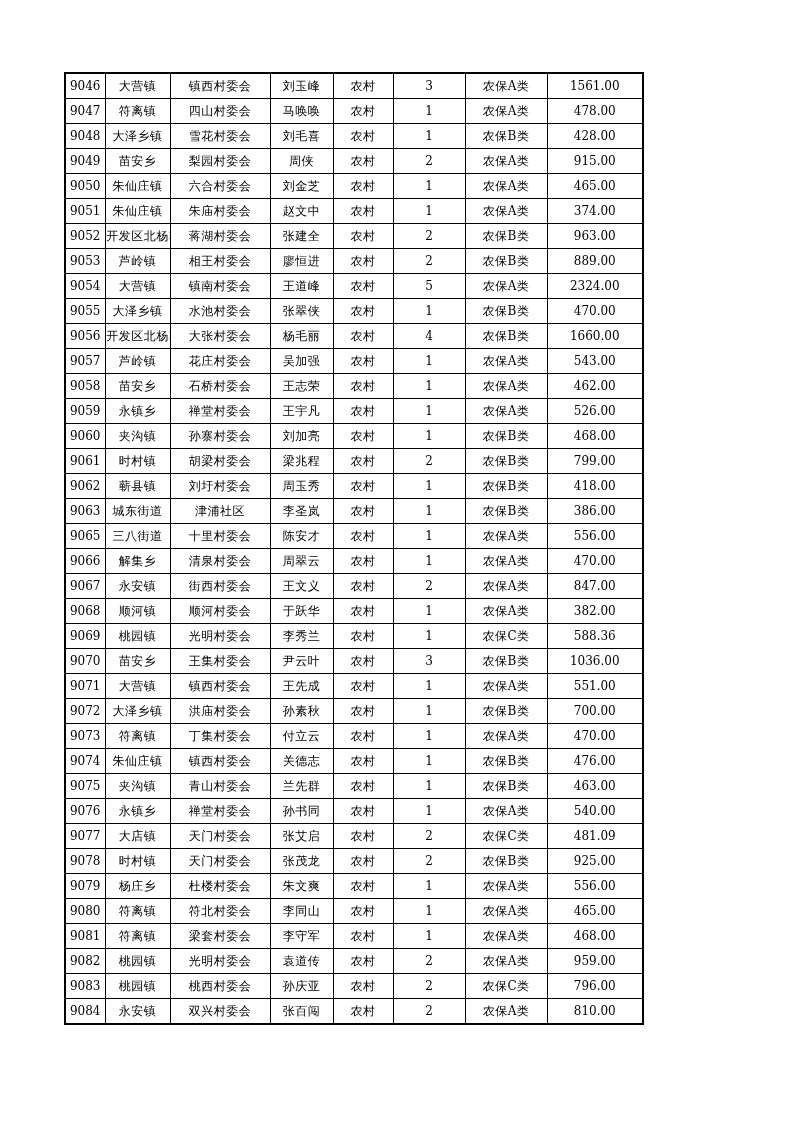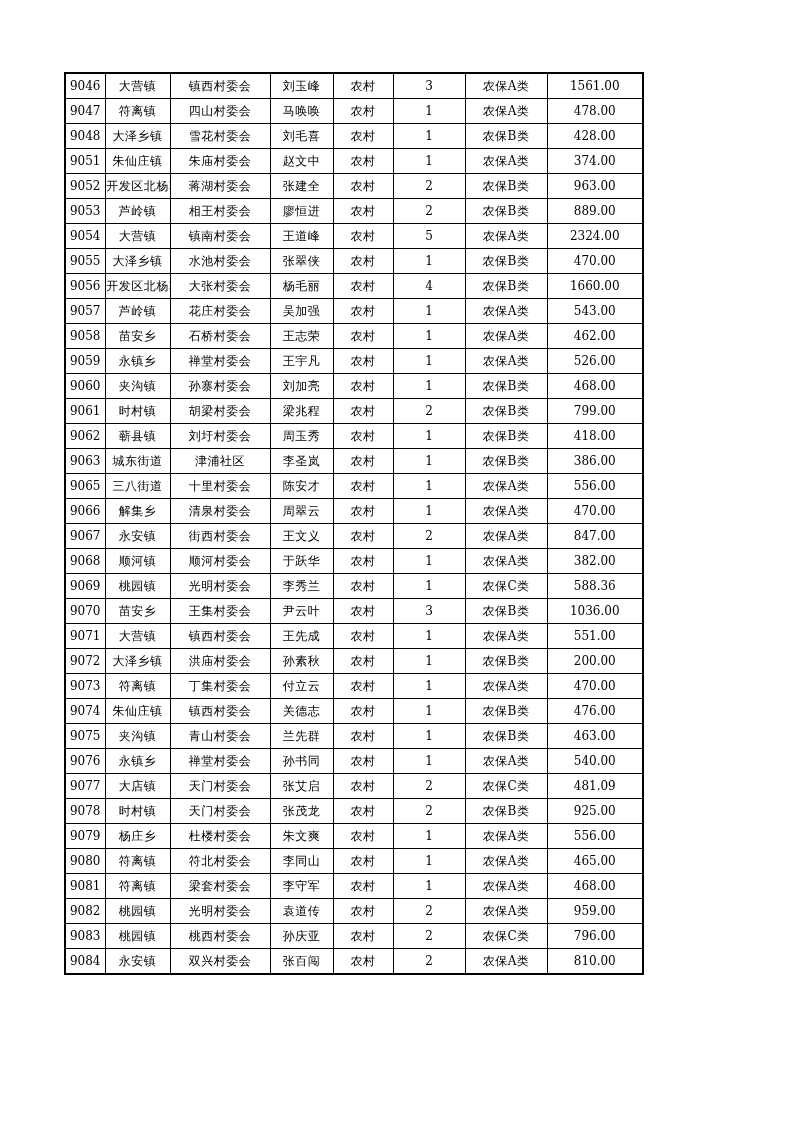--- a/index.html
+++ b/index.html
@@ -136,20 +136,72 @@
           </td>
           <td>
             <div class="cellwrap">农保B类</div>
           </td>
           <td class="num">
             <div class="cellwrap">428.00</div>
           </td>
         </tr>
         <tr>
           <td class="num">
+            <div class="cellwrap">9049</div>
+          </td>
+          <td>
+            <div class="cellwrap">苗安乡</div>
+          </td>
+          <td>
+            <div class="cellwrap">梨园村委会</div>
+          </td>
+          <td>
+            <div class="cellwrap">周侠</div>
+          </td>
+          <td>
+            <div class="cellwrap">农村</div>
+          </td>
+          <td class="num">
+            <div class="cellwrap">2</div>
+          </td>
+          <td>
+            <div class="cellwrap">农保A类</div>
+          </td>
+          <td class="num">
+            <div class="cellwrap">915.00</div>
+          </td>
+        </tr>
+        <tr>
+          <td class="num">
+            <div class="cellwrap">9050</div>
+          </td>
+          <td>
+            <div class="cellwrap">朱仙庄镇</div>
+          </td>
+          <td>
+            <div class="cellwrap">六合村委会</div>
+          </td>
+          <td>
+            <div class="cellwrap">刘金芝</div>
+          </td>
+          <td>
+            <div class="cellwrap">农村</div>
+          </td>
+          <td class="num">
+            <div class="cellwrap">1</div>
+          </td>
+          <td>
+            <div class="cellwrap">农保A类</div>
+          </td>
+          <td class="num">
+            <div class="cellwrap">465.00</div>
+          </td>
+        </tr>
+        <tr>
+          <td class="num">
             <div class="cellwrap">9051</div>
           </td>
           <td>
             <div class="cellwrap">朱仙庄镇</div>
           </td>
           <td>
             <div class="cellwrap">朱庙村委会</div>
           </td>
           <td>
             <div class="cellwrap">赵文中</div>
@@ -677,21 +729,21 @@
           <td>
             <div class="cellwrap">农村</div>
           </td>
           <td class="num">
             <div class="cellwrap">1</div>
           </td>
           <td>
             <div class="cellwrap">农保B类</div>
           </td>
           <td class="num">
-            <div class="cellwrap">200.00</div>
+            <div class="cellwrap">700.00</div>
           </td>
         </tr>
         <tr>
           <td class="num">
             <div class="cellwrap">9073</div>
           </td>
           <td>
             <div class="cellwrap">符离镇</div>
           </td>
           <td>

